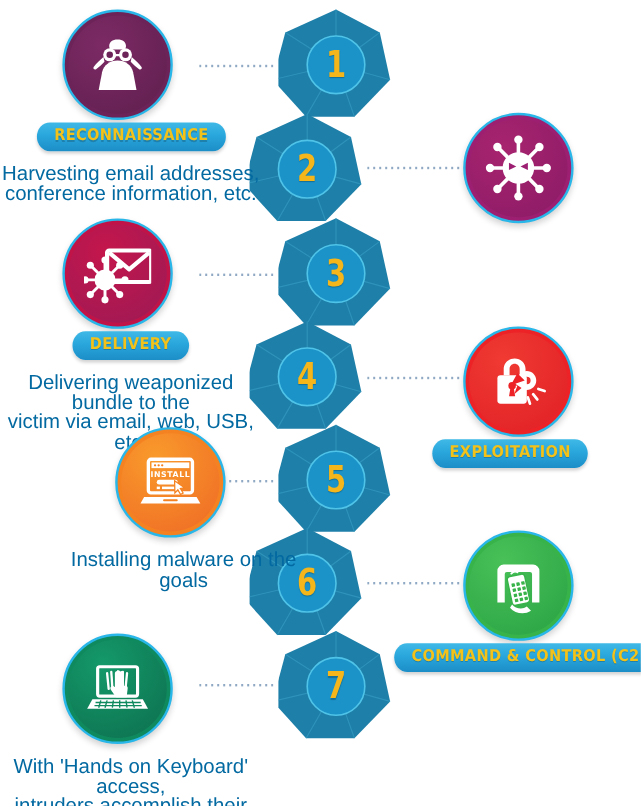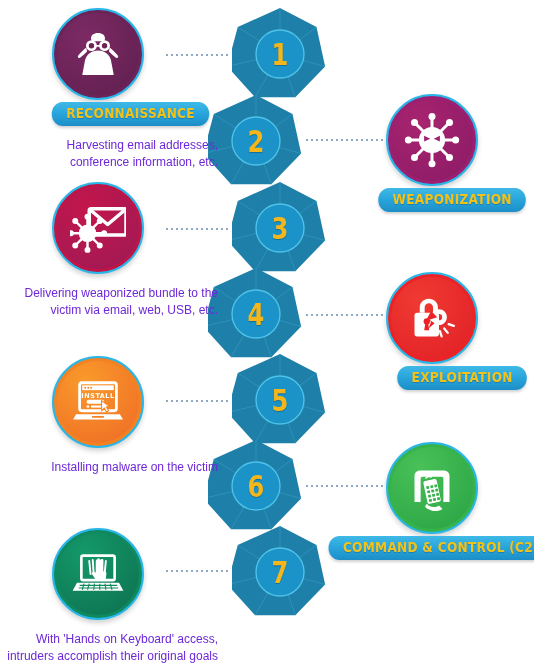--- a/index.html
+++ b/index.html
@@ -51,21 +51,21 @@
     letter-spacing: 0px;
     text-shadow: 0 1px 1px rgba(0,0,0,.25);
     transform: scaleX(.78);
     pointer-events: none;
   }
 
   
   .card {
     position: absolute;
     width: 218px;
-    text-align: right;
+    text-align: center;
   }
   .card.left  { left: 0px;   }
   .card.right { left: 316px; }
 
   .badge-wrap {
     position: relative;
     width: 100%;
     height: 96px;
   }
   .badge {
@@ -109,23 +109,23 @@
     line-height: 15px;
     white-space: nowrap;
     transform: scaleX(.9);
     box-shadow: 0 2px 3px rgba(0,0,0,.18);
     text-shadow: 0 1px 0 rgba(0,0,0,.18);
   }
   .pill-row { height: 26px; }
 
   .desc {
     margin-top: 7px;
-    color: #6d28d9;
+    color: #0369a1;
     font-family: "Liberation Sans", sans-serif;
-    font-size: 12px;
+    font-size: 17px;
     line-height: 16.5px;
     white-space: pre-line;
   }
 
   
   .conn {
     position: absolute;
     height: 2px;
     background-image: linear-gradient(to right, #8fa9c4 0 2px, transparent 2px 5px);
     background-size: 5px 2px;
@@ -324,23 +324,20 @@
                 <circle cx="52" cy="52" r="4"></circle>
               <circle cx="12" cy="52" r="4"></circle>
                 <circle cx="52" cy="12" r="4"></circle>
             </g>
             <path d="M23 27l7 3.6-7 3.2z" fill="#9c1f72"></path>
             <path d="M41 27l-7 3.6 7 3.2z" fill="#9c1f72"></path>
           </svg>
         </div>
       </div>
     </div>
-    <div class="pill-row">
-      <span class="pill">WEAPONIZATION</span>
-    </div>
   </div>
 
   <div class="card left" style="top:182px;">
     <div class="badge-wrap">
       <div class="badge" style="background:#c01448;">
         <div class="inner" style="background:radial-gradient(circle at 38% 28%, #c4164c, #9c1a55);">
           <svg class="glyph" viewBox="0 0 64 64" fill="#ffffff">
             <g transform="translate(6,-2)">
               <rect x="16" y="12" width="42" height="30" rx="2" fill="none" stroke="#ffffff" stroke-width="4"></rect>
               <path d="M18 14l19 16 19-16" fill="none" stroke="#ffffff" stroke-width="4" stroke-linejoin="round"></path>
@@ -363,20 +360,23 @@
                 <circle cx="43" cy="32" r="3.4"></circle>
               <circle cx="10" cy="18" r="3.4"></circle>
                 <circle cx="38" cy="46" r="3.4"></circle>
               <circle cx="10" cy="46" r="3.4"></circle>
                 <circle cx="38" cy="18" r="3.4"></circle>
             </g>
           </svg>
         </div>
       </div>
     </div>
+    <div class="pill-row">
+      <span class="pill">DELIVERY</span>
+    </div>
     <div class="desc">Delivering weaponized bundle to the
 victim via email, web, USB, etc.</div>
   </div>
 
   <div class="card right" style="top:272px;">
     <div class="badge-wrap">
       <div class="badge" style="background:#ec2227;">
         <div class="inner" style="background:radial-gradient(circle at 35% 28%, #f03a32, #e01f26);">
           <svg class="glyph" viewBox="0 0 64 64" fill="#ffffff">
             <path d="M18 20c0-6 4.6-10 10.4-10 5.8 0 10.4 4 10.4 10v6h-5.6v-6c0-3-2.2-5-4.8-5s-4.8 2-4.8 5v6H18z"></path>
@@ -392,42 +392,42 @@
             </g>
           </svg>
         </div>
       </div>
     </div>
     <div class="pill-row">
       <span class="pill">EXPLOITATION</span>
     </div>
   </div>
 
-  <div class="card left" style="top:356px;">
+  <div class="card left" style="top:356px;padding-left:44px;">
     <div class="badge-wrap">
       <div class="badge" style="background:#f58220;">
         <div class="inner" style="background:radial-gradient(circle at 35% 25%, #f99a2b, #ef6a25);">
           <svg class="glyph" viewBox="0 0 64 64" fill="#ffffff">
             <rect x="11" y="10" width="42" height="32" rx="2.5" fill="none" stroke="#ffffff" stroke-width="3.2"></rect>
             <rect x="14" y="13" width="36" height="5.4" fill="#ffffff"></rect>
             <circle cx="17.4" cy="15.7" r="1.1" fill="#f58220"></circle>
             <circle cx="20.8" cy="15.7" r="1.1" fill="#f58220"></circle>
             <circle cx="24.2" cy="15.7" r="1.1" fill="#f58220"></circle>
             <text x="32" y="27" font-family="DejaVu Sans, sans-serif" font-size="7.4" font-weight="bold" text-anchor="middle" fill="#ffffff" letter-spacing="0.6">INSTALL</text>
             <rect x="19" y="29.5" width="20" height="4.6" rx="2.3"></rect>
             <rect x="19" y="36" width="3" height="2.4"></rect>
             <rect x="24" y="36" width="18" height="2.4"></rect>
             <path d="M36 30.5l9.5 6.6-4 .6 2.6 4.4-2.4 1.4-2.6-4.4-2.8 2.9z" fill="#ffffff" stroke="#f58220" stroke-width="1.2"></path>
             <path d="M7 46h50l3.5 6H3.5z"></path>
             <rect x="25" y="48" width="14" height="2" rx="1" fill="#f58220"></rect>
           </svg>
         </div>
       </div>
     </div>
-    <div class="desc">Installing malware on the victim</div>
+    <div class="desc">Installing malware on the goals</div>
   </div>
 
   <div class="card right" style="top:442px;">
     <div class="badge-wrap">
       <div class="badge" style="background:#37b34a;">
         <div class="inner" style="background:radial-gradient(circle at 35% 25%, #49c158, #28a244);">
           <svg class="glyph" viewBox="0 0 64 64" fill="#ffffff">
             <path d="M12 48V18a6 6 0 016-6h28a6 6 0 016 6v30h-7V21a2 2 0 00-2-2H21a2 2 0 00-2 2v27z"></path>
             <g transform="rotate(-12 32 38)">
               <rect x="24" y="22" width="17" height="28" rx="3" fill="#ffffff" stroke="#37b34a" stroke-width="1.4"></rect>

